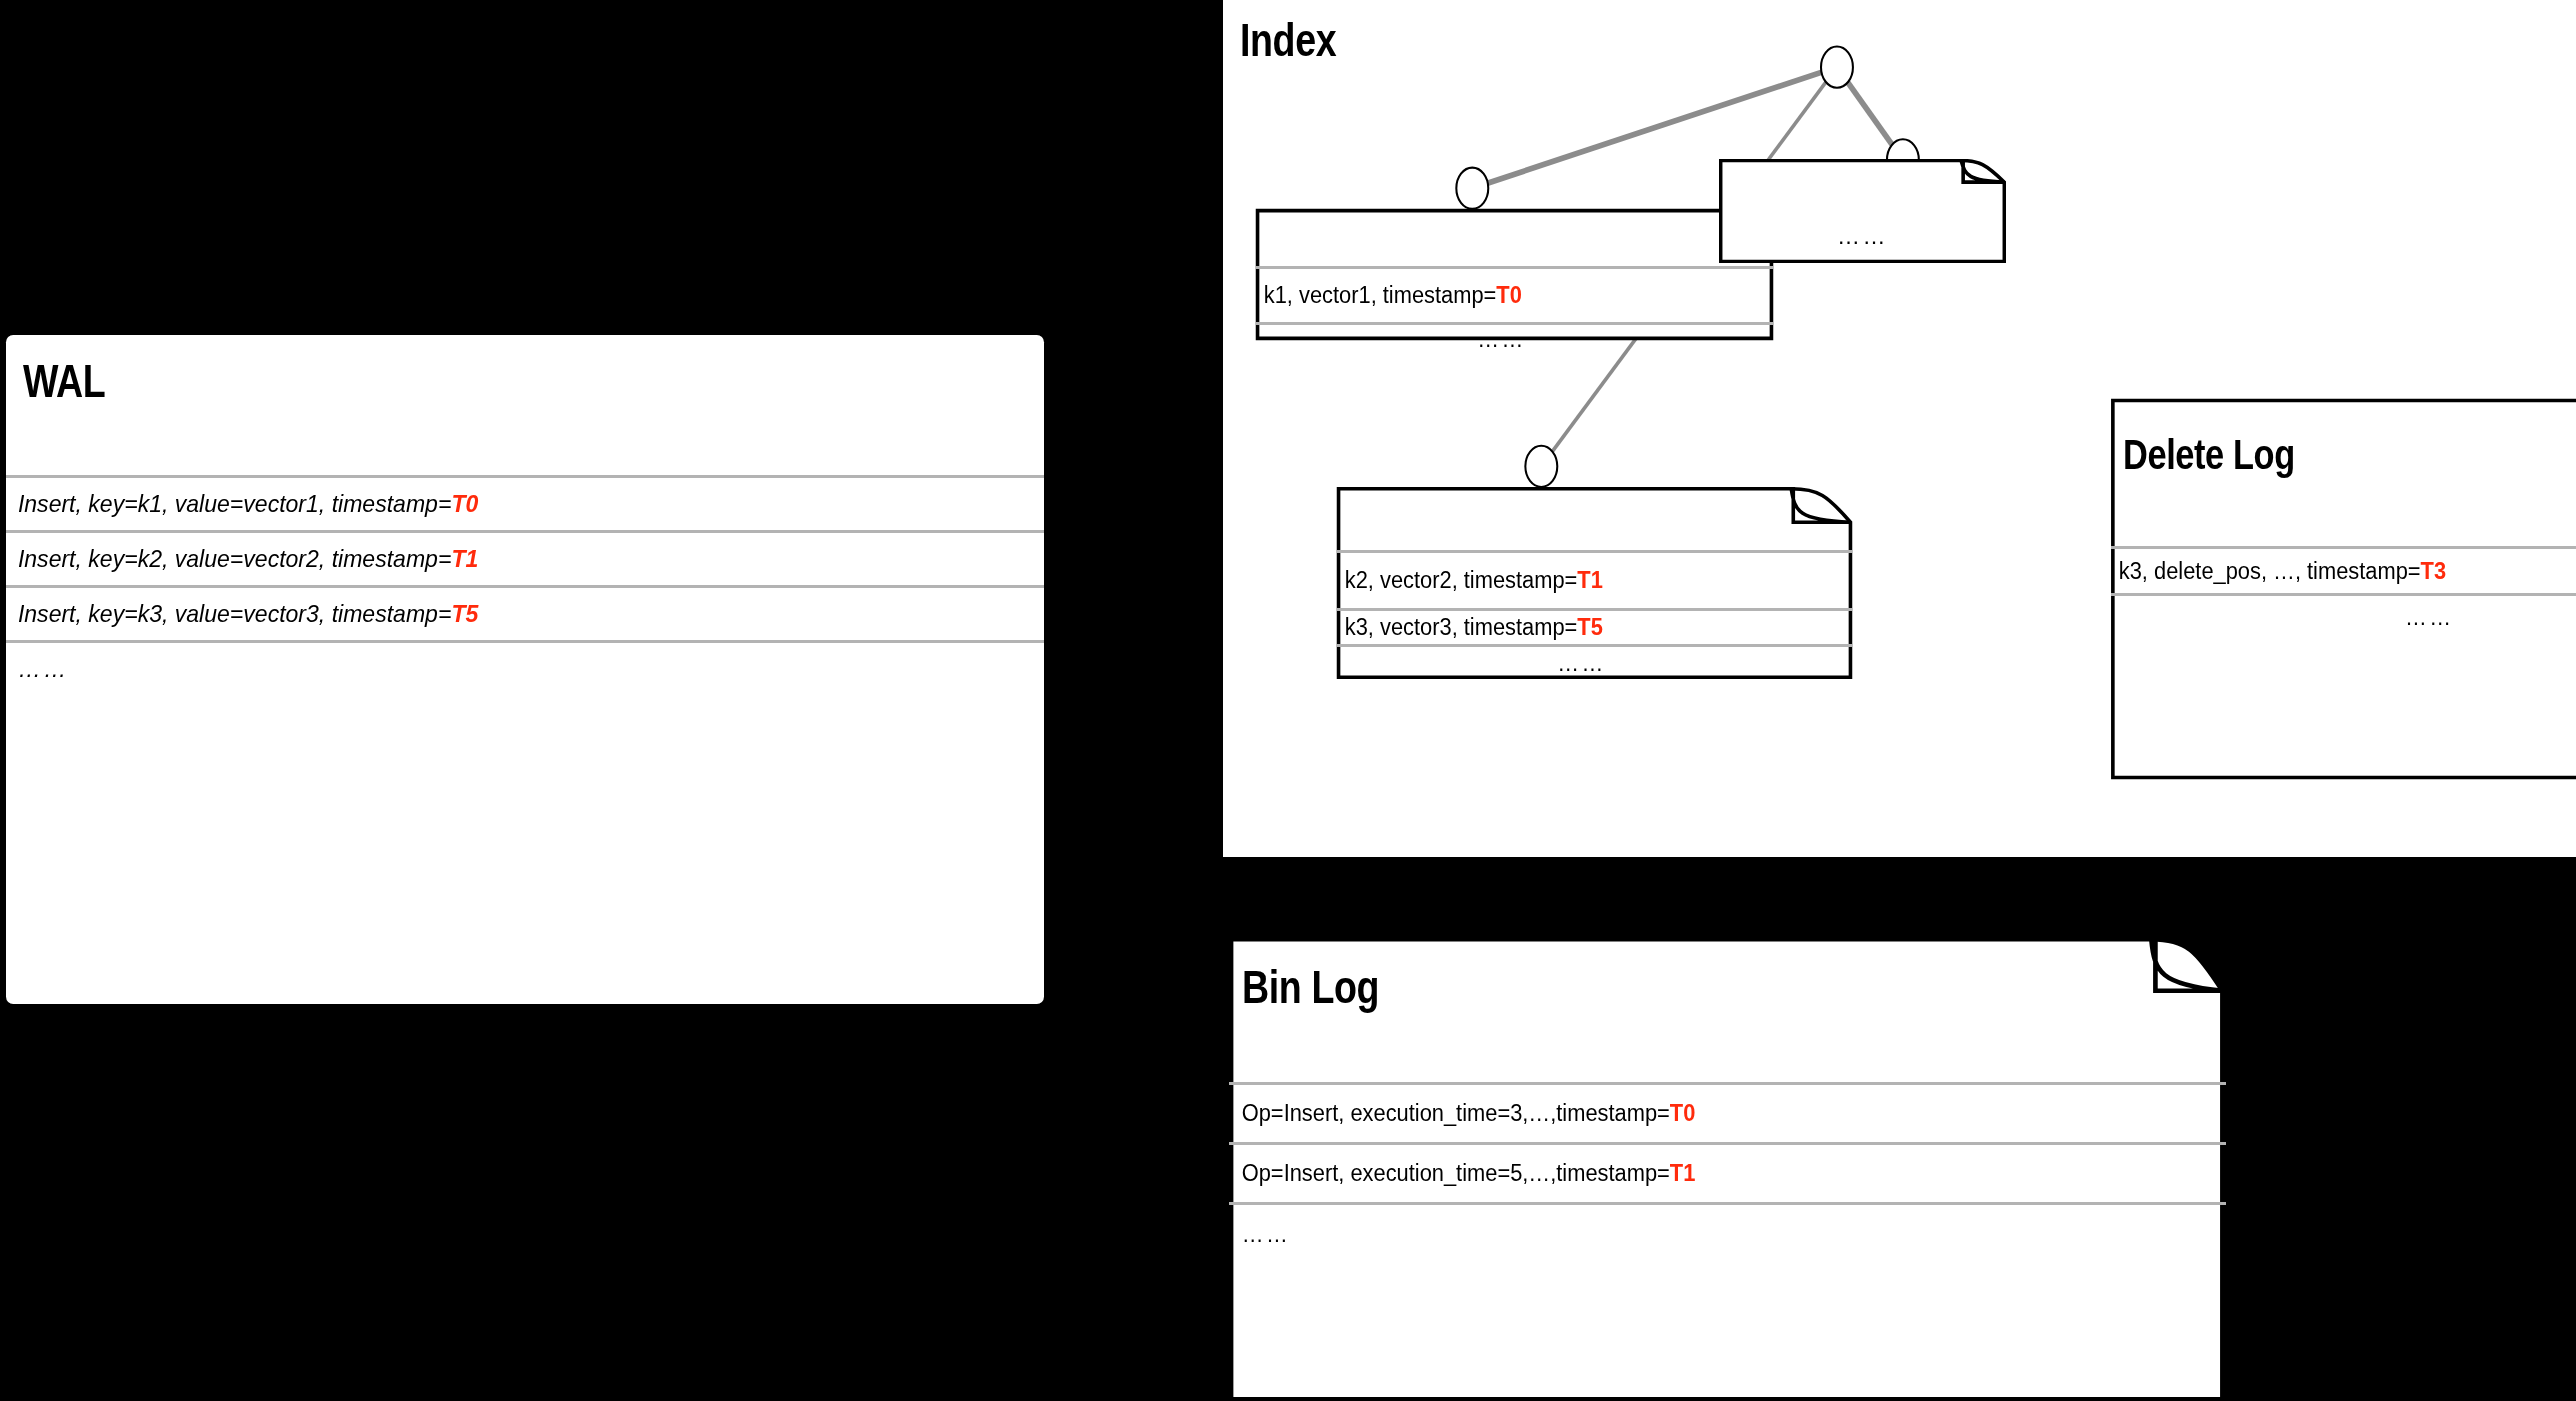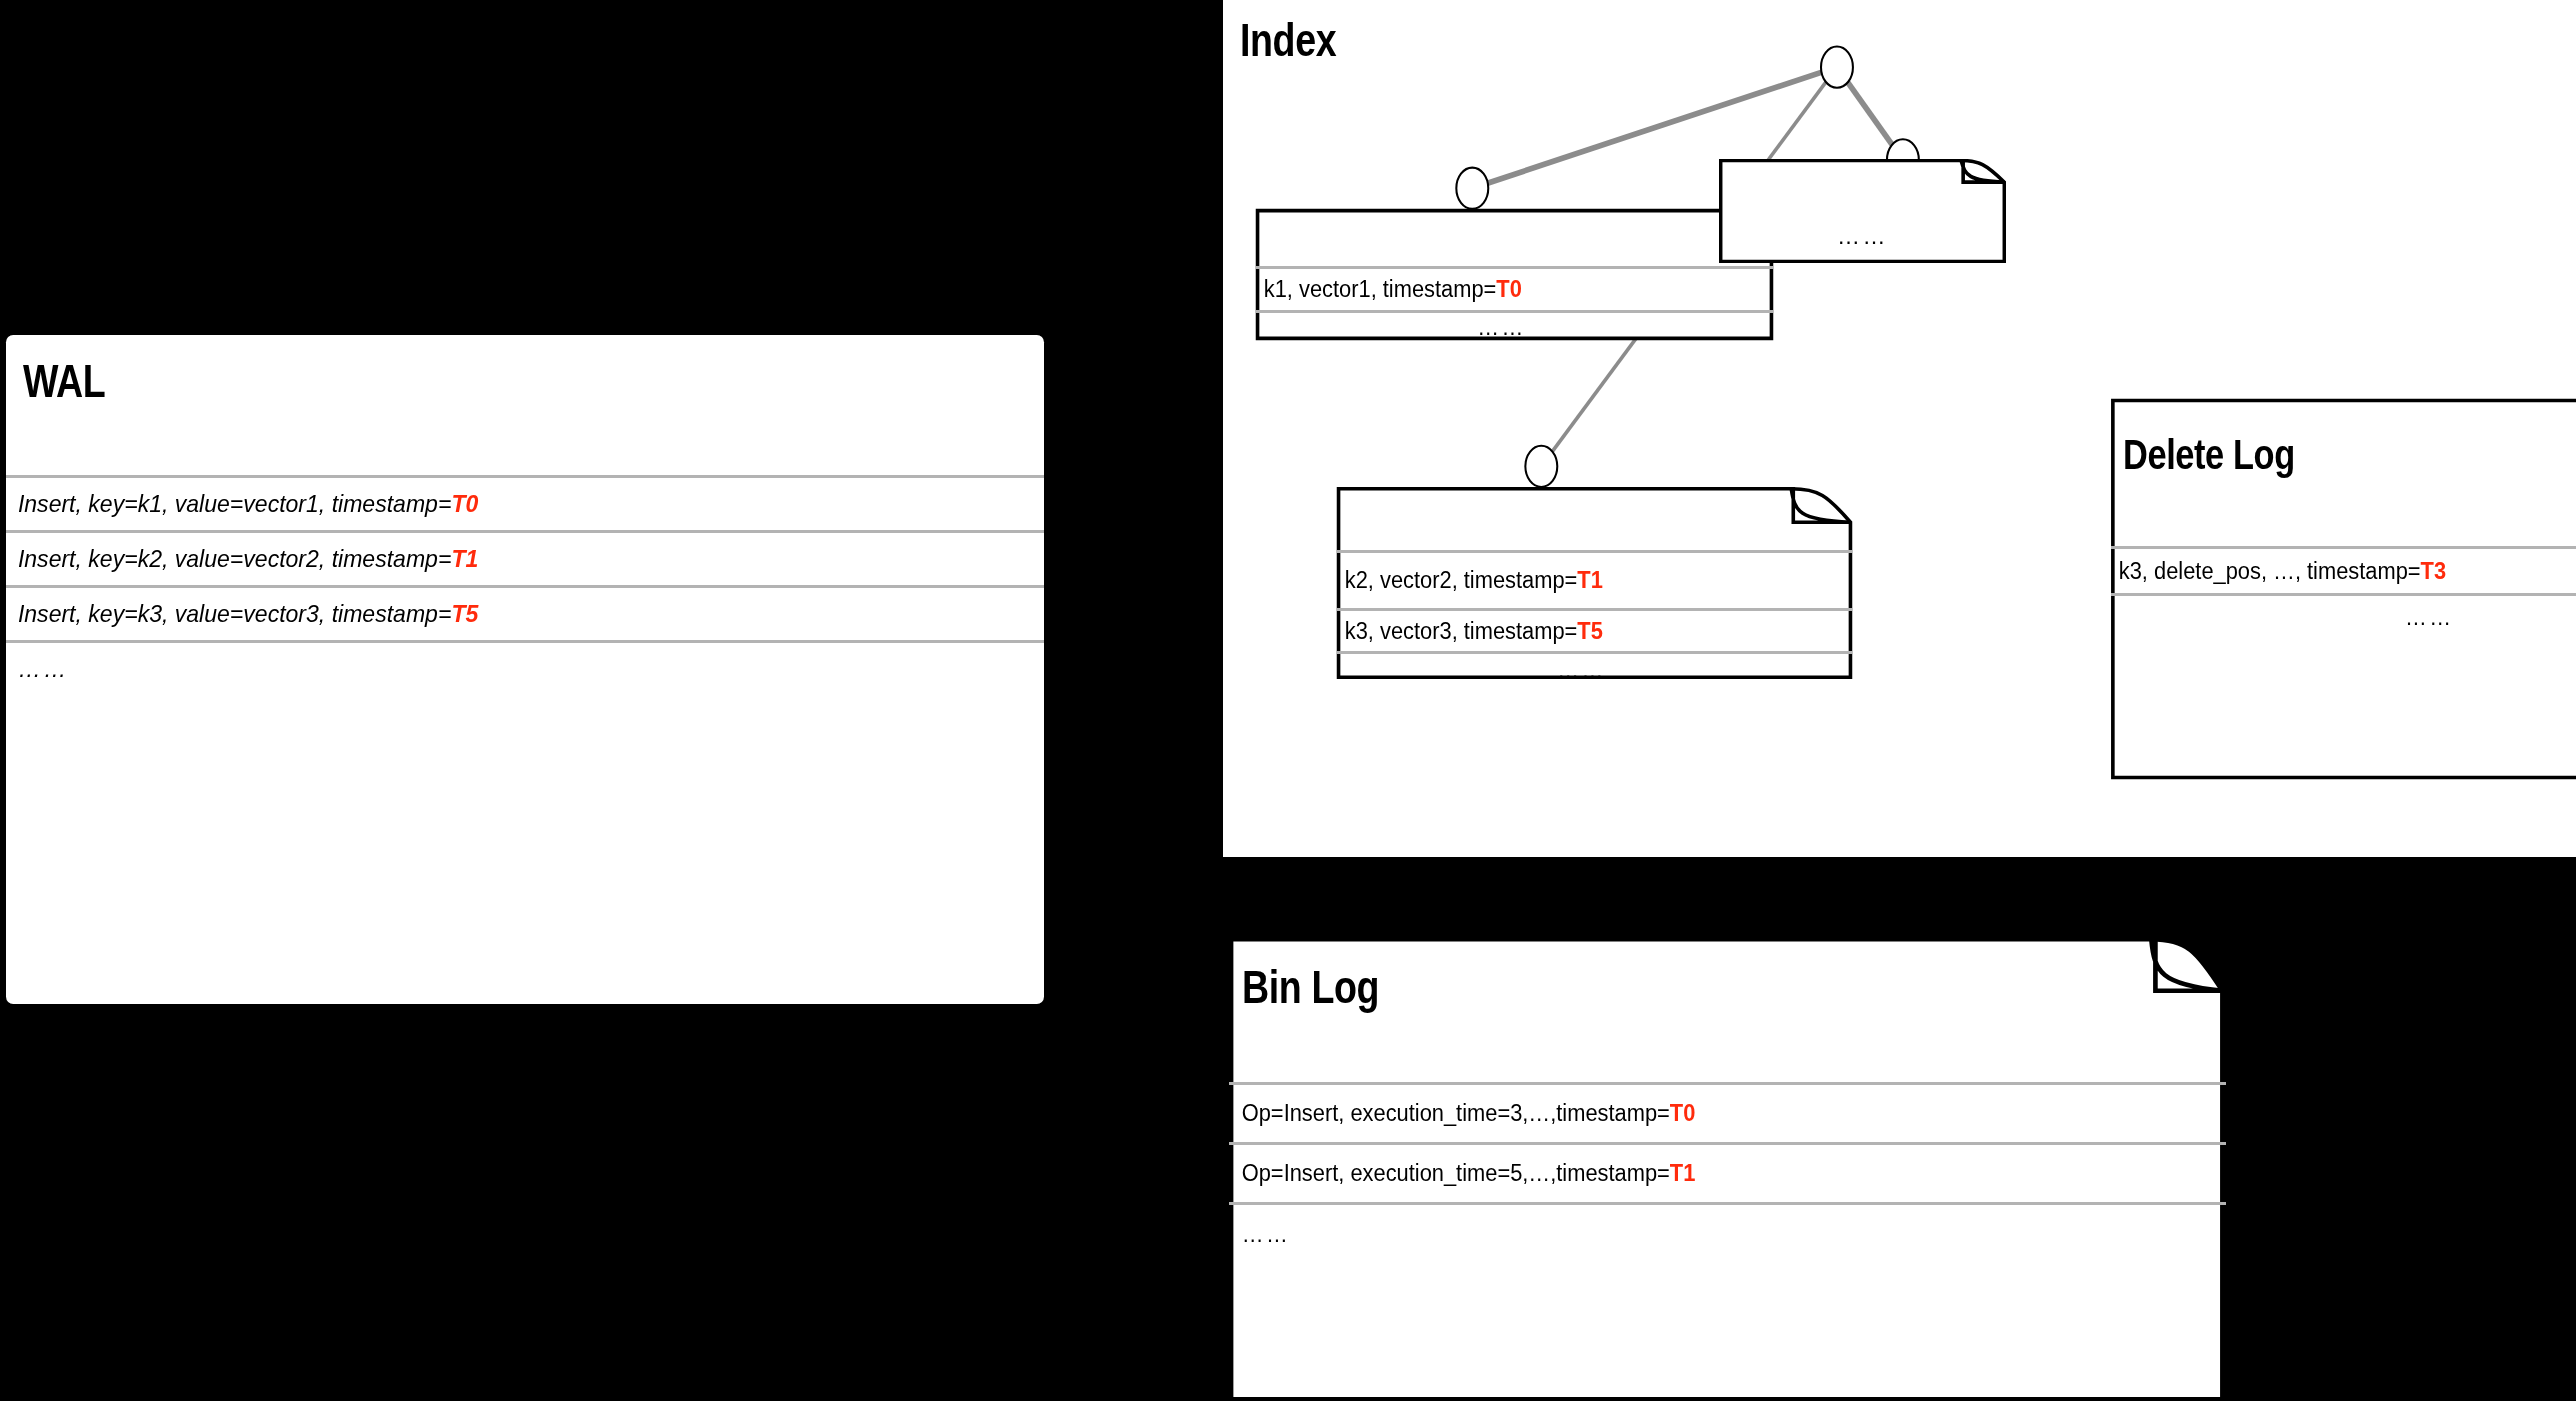--- a/index.html
+++ b/index.html
@@ -97,21 +97,21 @@
         <ellipse cx="618" cy="905" rx="31" ry="40"></ellipse>
       </g>
     </svg>
 
     <div class="note" style="left:33px;top:209px;width:517px;height:131px;">
       <svg width="517" height="131" viewBox="0 0 1003 254">
         <path d="M3,3 H915 C960,3 975,12 1000,55 L1000,251 H3 Z" fill="#ffffff" stroke="#000000" stroke-width="7"></path>
         <path d="M915,3 C922,40 926,52 1000,55 L918,55 L918,3 Z" fill="#ffffff" stroke="#000000" stroke-width="7"></path>
       </svg>
       <div class="note-rows" style="top:57px;">
-        <div class="note-row" style="height:44px;">
+        <div class="note-row" style="height:56px;">
           <span class="txt"><span>k1, vector1, timestamp=</span><span class="ts">T0</span></span>
         </div>
         <div class="note-row center" style="height:32px;">
           <span class="txt ell">……</span>
         </div>
       </div>
     </div>
 
     <div class="plainbox" style="left:496px;top:159px;width:287px;height:104px;">
       <svg width="287" height="104" viewBox="0 0 557 202">
@@ -123,21 +123,21 @@
 
     <div class="note" style="left:114px;top:487px;width:515px;height:192px;">
       <svg width="515" height="192" viewBox="0 0 1000 372">
         <path d="M3,3 H882 C935,3 952,16 997,68 L997,369 H3 Z" fill="#ffffff" stroke="#000000" stroke-width="7"></path>
         <path d="M882,3 C889,48 896,63 997,68 L886,68 L886,3 Z" fill="#ffffff" stroke="#000000" stroke-width="7"></path>
       </svg>
       <div class="note-rows" style="top:63px;">
         <div class="note-row" style="height:58px;align-items:center;">
           <span class="txt"><span>k2, vector2, timestamp=</span><span class="ts">T1</span></span>
         </div>
-        <div class="note-row" style="height:43px;">
+        <div class="note-row" style="height:36px;">
           <span class="txt"><span>k3, vector3, timestamp=</span><span class="ts">T5</span></span>
         </div>
         <div class="note-row center" style="height:36px;">
           <span class="txt ell">……</span>
         </div>
       </div>
     </div>
 
     <div class="note" style="left:888px;top:399px;width:670px;height:380px;">
       <svg width="670" height="380" viewBox="0 0 1300 738">

